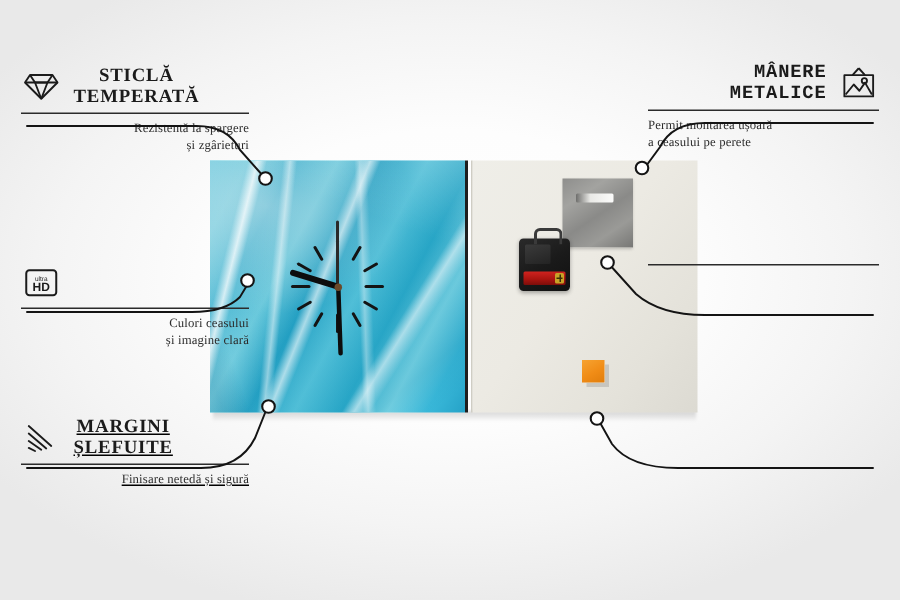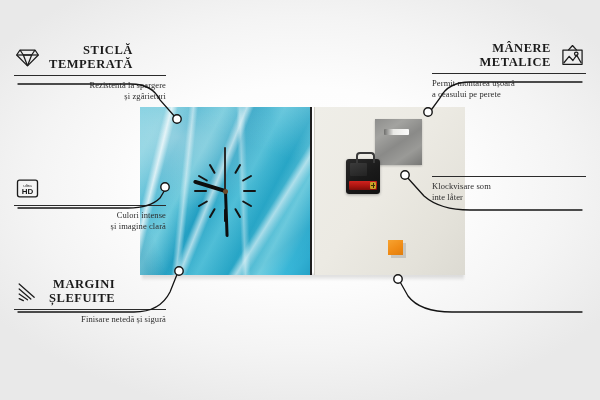--- a/index.html
+++ b/index.html
@@ -259,22 +259,22 @@
   .callout.right .head { justify-content: flex-end; }
   .title {
     font-family: "Liberation Serif", serif;
     font-weight: bold;
     font-size: 12.5px;
     line-height: 13.5px;
     letter-spacing: .55px;
     color: #1b1b1b;
     white-space: pre-line;
   }
-  .callout.left .title { text-align: right; }
-  .callout.right .title { text-align: right; }
+  .callout.left .title { text-align: center; }
+  .callout.right .title { text-align: right; font-family: Liberation Mono, monospace; }
   .rule {
     height: 1px;
     background: #2b2b2b;
     margin: 4px 0 4px 0;
   }
   .sub {
     font-family: "Liberation Serif", serif;
     font-size: 8.5px;
     line-height: 10.5px;
     color: #2c2c2c;
@@ -286,21 +286,21 @@
   .ico {
     width: 27px;
     height: 25px;
     flex: 0 0 auto;
     display: block;
   }
 
   
   #callout-tempered-glass { left: 14px;  top: 44px;  width: 152px; }
   #callout-hd-print       { left: 14px;  top: 176px; width: 152px; }
-  #callout-polished-edges { left: 14px;  top: 278px; width: 152px; }
+  #callout-polished-edges { left: 14px;  top: 278px; width: 152px; text-decoration: underline; }
   #callout-metal-hangers  { left: 432px; top: 42px;  width: 154px; }
   #callout-silent-mech    { left: 432px; top: 172px; width: 154px; }
   #callout-foam-spacer    { left: 424px; top: 278px; width: 162px; }
 </style>
 </head>
 <body>
 
 <div id="stage">
 
   <div id="product-shadow"></div>
@@ -415,21 +415,21 @@
 
   <div class="callout left" id="callout-hd-print">
     <div class="head">
       <svg class="ico" viewBox="0 0 32 30">
         <rect x="4" y="5" width="24" height="20" rx="2.5" fill="none" stroke="#1b1b1b" stroke-width="1.6"></rect>
         <text x="16" y="13.4" text-anchor="middle" font-family="Liberation Sans, sans-serif" font-size="5.2" fill="#1b1b1b">ultra</text>
         <text x="16" y="22" text-anchor="middle" font-family="Liberation Sans, sans-serif" font-size="9.6" font-weight="bold" fill="#1b1b1b">HD</text>
       </svg>
     </div>
     <div class="rule"></div>
-    <div class="sub">Culori intense
+    <div class="sub">Culori ceasului
 și imagine clară</div>
   </div>
 
   <div class="callout left" id="callout-polished-edges">
     <div class="head">
       <svg class="ico" viewBox="0 0 32 30">
         <g stroke="#1b1b1b" stroke-width="1.5" stroke-linecap="round">
           <path d="M6,6 L24,22"></path>
           <path d="M6,12 L20,24"></path>
           <path d="M6,18 L16,25"></path>
@@ -456,18 +456,16 @@
         </g>
       </svg>
     </div>
     <div class="rule"></div>
     <div class="sub">Permit montarea ușoară
 a ceasului pe perete</div>
   </div>
 
   <div class="callout right" id="callout-silent-mech">
     <div class="rule"></div>
-    <div class="sub">Klockvisare som
-inte låter</div>
   </div>
 
 
 </div>
 
 </body></html>

